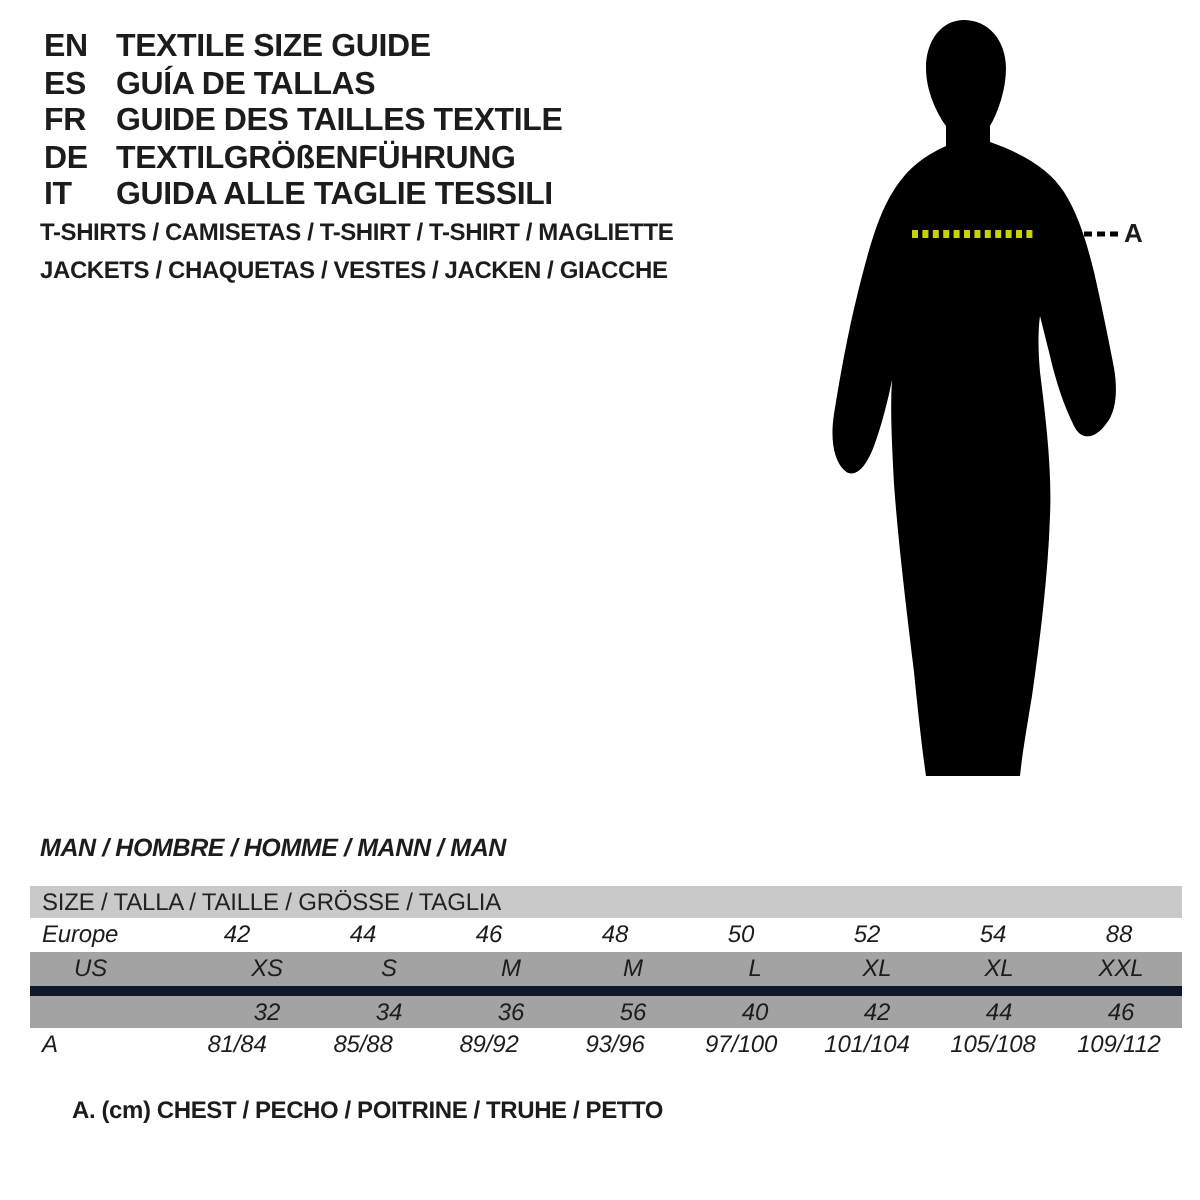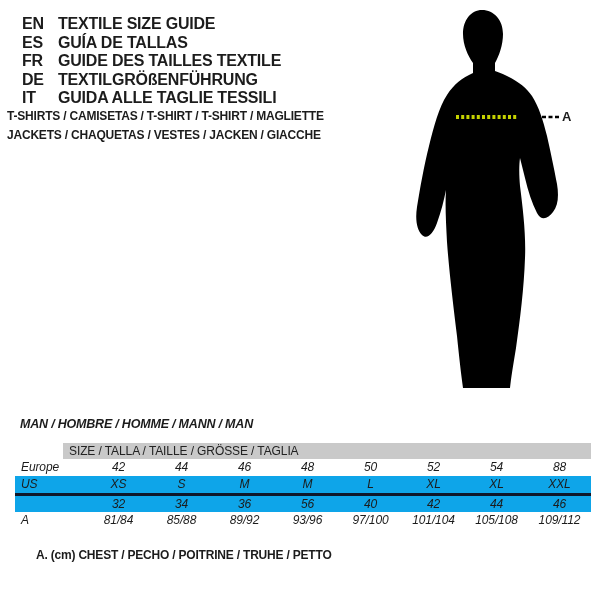--- a/index.html
+++ b/index.html
@@ -12,21 +12,21 @@
   }
   
   .lang-list{
     position:absolute;left:22px;top:15px;
     display:grid;grid-template-columns:36px auto;
     font-size:16px;font-weight:700;letter-spacing:-0.2px;
     line-height:18.6px;white-space:nowrap;
   }
   
   .categories{
-    position:absolute;left:7px;top:107px;
+    position:absolute;left:20px;top:107px;
     font-size:12px;font-weight:700;letter-spacing:-0.2px;
     line-height:18.5px;white-space:nowrap;
   }
   
   .figure-svg{position:absolute;left:0;top:0;width:600px;height:600px;}
   .measure-a-label{
     position:absolute;left:562px;top:109px;
     font-size:13px;font-weight:700;
   }
   
@@ -34,25 +34,25 @@
     position:absolute;left:20px;top:417px;
     font-size:12.5px;font-weight:700;letter-spacing:-0.2px;white-space:nowrap;font-style:italic;
   }
   
   .size-table{
     position:absolute;left:15px;top:443px;width:576px;
     font-size:12px;letter-spacing:-0.1px;
   }
   .thead{
     background:#c9c9c9;height:16px;line-height:16px;
-    padding-left:6px;color:#222;margin-left:48px;
+    padding-left:6px;color:#222;
   }
   .trow{display:flex;height:17px;line-height:17px;font-style:italic;}
-  .trow.shade{background:#0ea5e9;}
-  .trow.shade + .trow.shade{border-top:3px solid #0f172a;height:16px;line-height:16px;}
+  .trow.shade{background:#a3a3a3;padding-left:16px;}
+  .trow.shade + .trow.shade{border-top:5px solid #0f172a;height:16px;line-height:16px;}
   .tlabel{width:66px;padding-left:6px;text-align:left;flex:none;}
   .tcell{flex:1;text-align:center;}
   
   .footnote{
     position:absolute;left:36px;top:548px;
     font-size:12px;font-weight:700;letter-spacing:-0.2px;white-space:nowrap;
   }
 </style>
 </head>
 <body>

